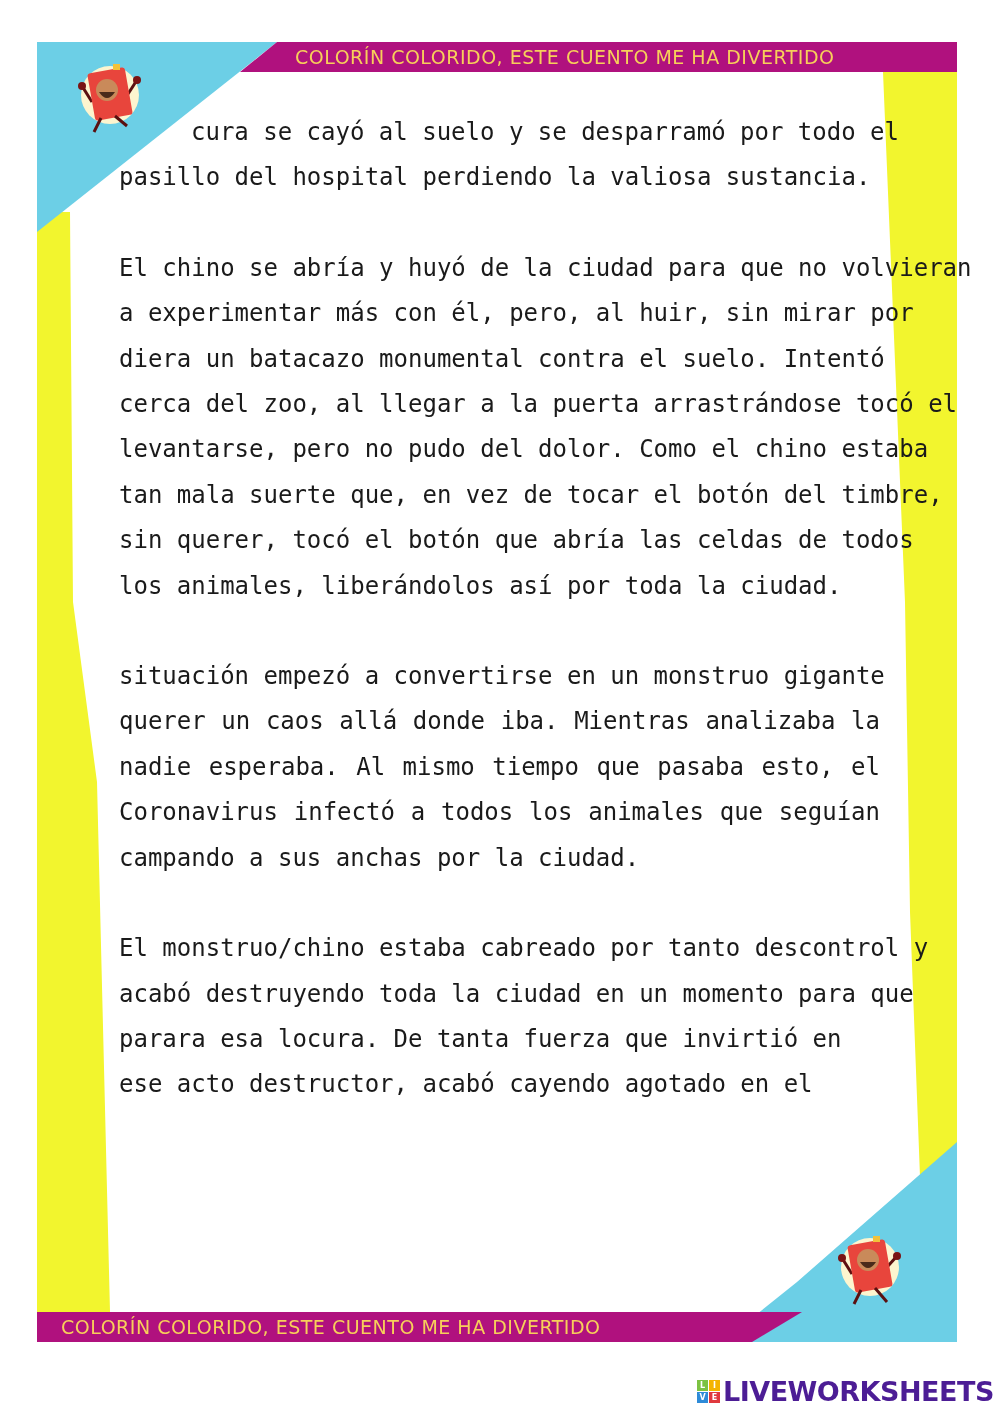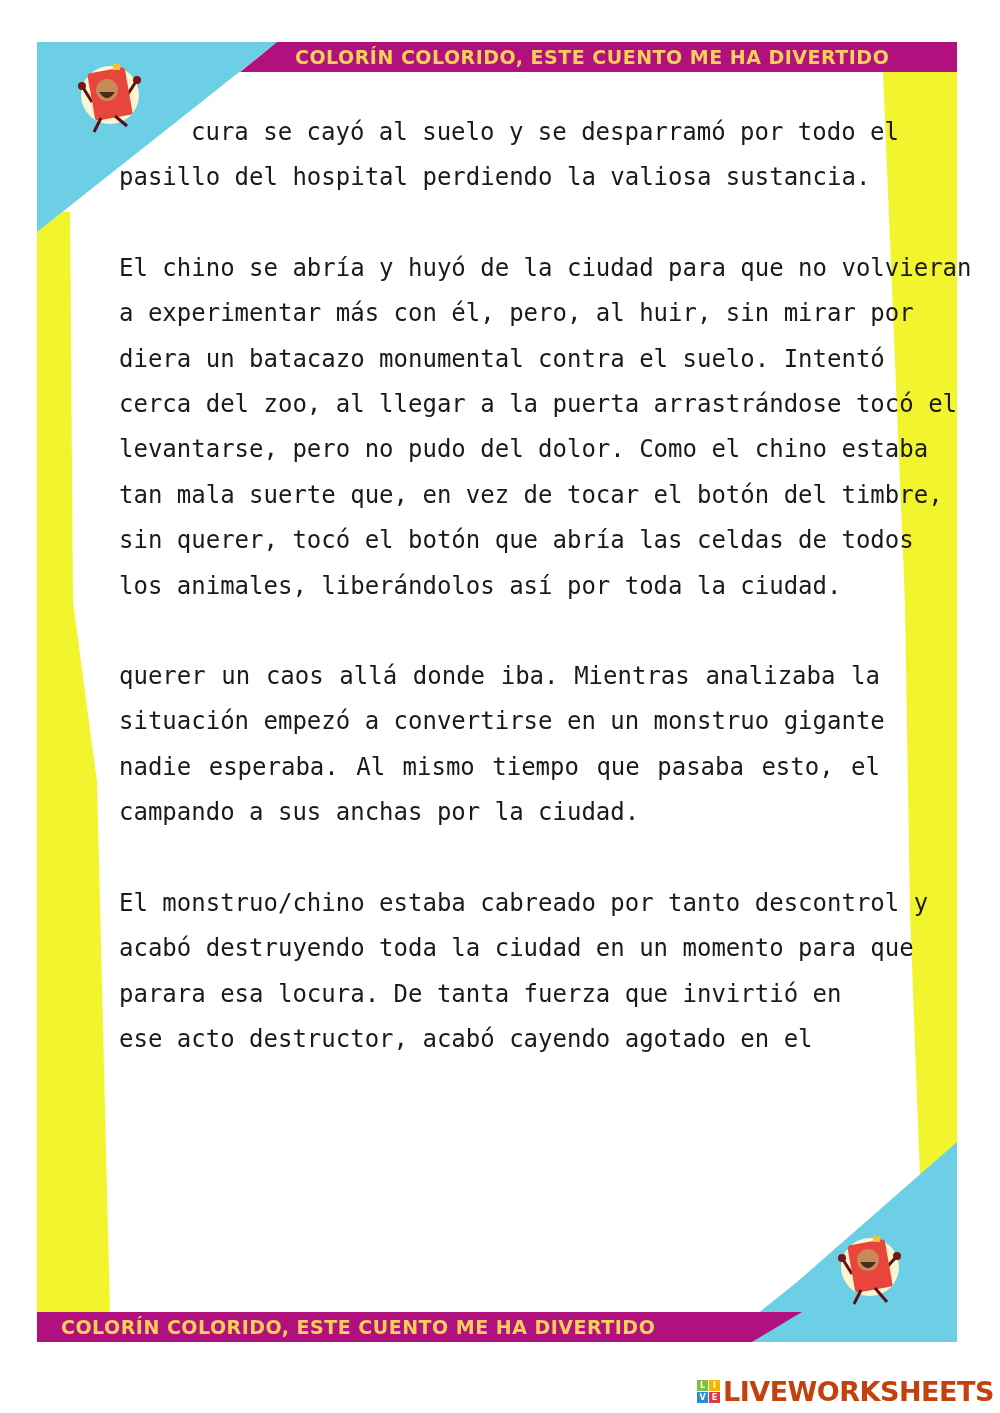--- a/index.html
+++ b/index.html
@@ -1,33 +1,33 @@
 <!DOCTYPE html>
 <html><head>
 <meta charset="utf-8">
 <style>
   html, body { margin: 0; padding: 0; background: #ffffff; }
   body { width: 1000px; height: 1413px; position: relative; overflow: hidden; font-family: "DejaVu Sans Mono", "Liberation Mono", monospace; }
   .page { position: absolute; left: 37px; top: 42px; width: 920px; height: 1300px; background: #ffffff; }
   .frame-svg { position: absolute; left: 0; top: 0; width: 920px; height: 1300px; }
-  .banner-text { position: absolute; color: #f7cf5a; font-family: "DejaVu Sans", sans-serif; font-size: 19px; letter-spacing: 0.5px; white-space: nowrap; font-weight: bold; }
+  .banner-text { position: absolute; color: #f7cf5a; font-family: "DejaVu Sans", sans-serif; font-size: 19px; letter-spacing: 0.5px; white-space: nowrap; font-weight: normal; }
   .banner-top { left: 258px; top: 4px; }
   .banner-bottom { left: 24px; top: 1274px; }
   .mascot { position: absolute; width: 68px; height: 80px; }
   .mascot-top { left: 40px; top: 18px; }
   .mascot-bottom { left: 800px; top: 1190px; }
   .story { position: absolute; left: 82px; top: 68px; width: 761px; color: #1a1a1a; font-size: 24px; line-height: 45.4px; }
   .para { margin: 0; text-align: justify; text-align-last: left; }
   .para + .para { margin-top: 45px; }
   .line { display: block; text-align: justify; text-align-last: justify; white-space: nowrap; }
   .line.last { text-align-last: left; }
   .watermark { position: absolute; left: 697px; top: 1376px; display: flex; align-items: center; gap: 3px; }
   .wm-logo { display: grid; grid-template-columns: 11px 11px; grid-template-rows: 11px 11px; gap: 1px; }
   .wm-logo span { display: block; font-size: 8px; font-family: "DejaVu Sans", sans-serif; font-weight: bold; color: #fff; text-align: center; line-height: 11px; }
-  .wm-text { font-family: "DejaVu Sans", sans-serif; font-weight: bold; font-size: 27px; color: #c2410c; letter-spacing: -0.5px; }
+  .wm-text { font-family: "DejaVu Sans", sans-serif; font-weight: bold; font-size: 27px; color: #4c1d95; letter-spacing: -0.5px; }
 </style>
 </head>
 <body>
 
 <div class="page">
   <svg class="frame-svg" viewBox="0 0 920 1300" preserveAspectRatio="none">
 
     <polygon points="0,170 33,170 36,560 60,740 73,1270 0,1270" fill="#f2f52e"></polygon>
 
     <polygon points="846,30 920,30 920,1110 883,1135 873,870 868,560" fill="#f2f52e"></polygon>
@@ -81,23 +81,24 @@
       <span class="line">El chino se abría y huyó de la ciudad para que no volvieran</span>
       <span class="line">a experimentar más con él, pero, al huir, sin mirar por</span>
       <span class="line">diera un batacazo monumental contra el suelo. Intentó</span>
       <span class="line">cerca del zoo, al llegar a la puerta arrastrándose tocó el</span>
       <span class="line">levantarse, pero no pudo del dolor. Como el chino estaba</span>
       <span class="line">tan mala suerte que, en vez de tocar el botón del timbre,</span>
       <span class="line">sin querer, tocó el botón que abría las celdas de todos</span>
       <span class="line last">los animales, liberándolos así por toda la ciudad.</span>
     </p>
     <p class="para">
+      <span class="line">situación empezó a convertirse en un monstruo gigante</span>
       <span class="line">querer un caos allá donde iba. Mientras analizaba la</span>
-      <span class="line">situación empezó a convertirse en un monstruo gigante</span>
       <span class="line">nadie esperaba. Al mismo tiempo que pasaba esto, el</span>
+      <span class="line">Coronavirus infectó a todos los animales que seguían</span>
       <span class="line last">campando a sus anchas por la ciudad.</span>
     </p>
     <p class="para">
       <span class="line">El monstruo/chino estaba cabreado por tanto descontrol y</span>
       <span class="line">acabó destruyendo toda la ciudad en un momento para que</span>
       <span class="line last">parara esa locura. De tanta fuerza que invirtió en</span>
       <span class="line last">ese acto destructor, acabó cayendo agotado en el</span>
     </p>
   </div>
 </div>

